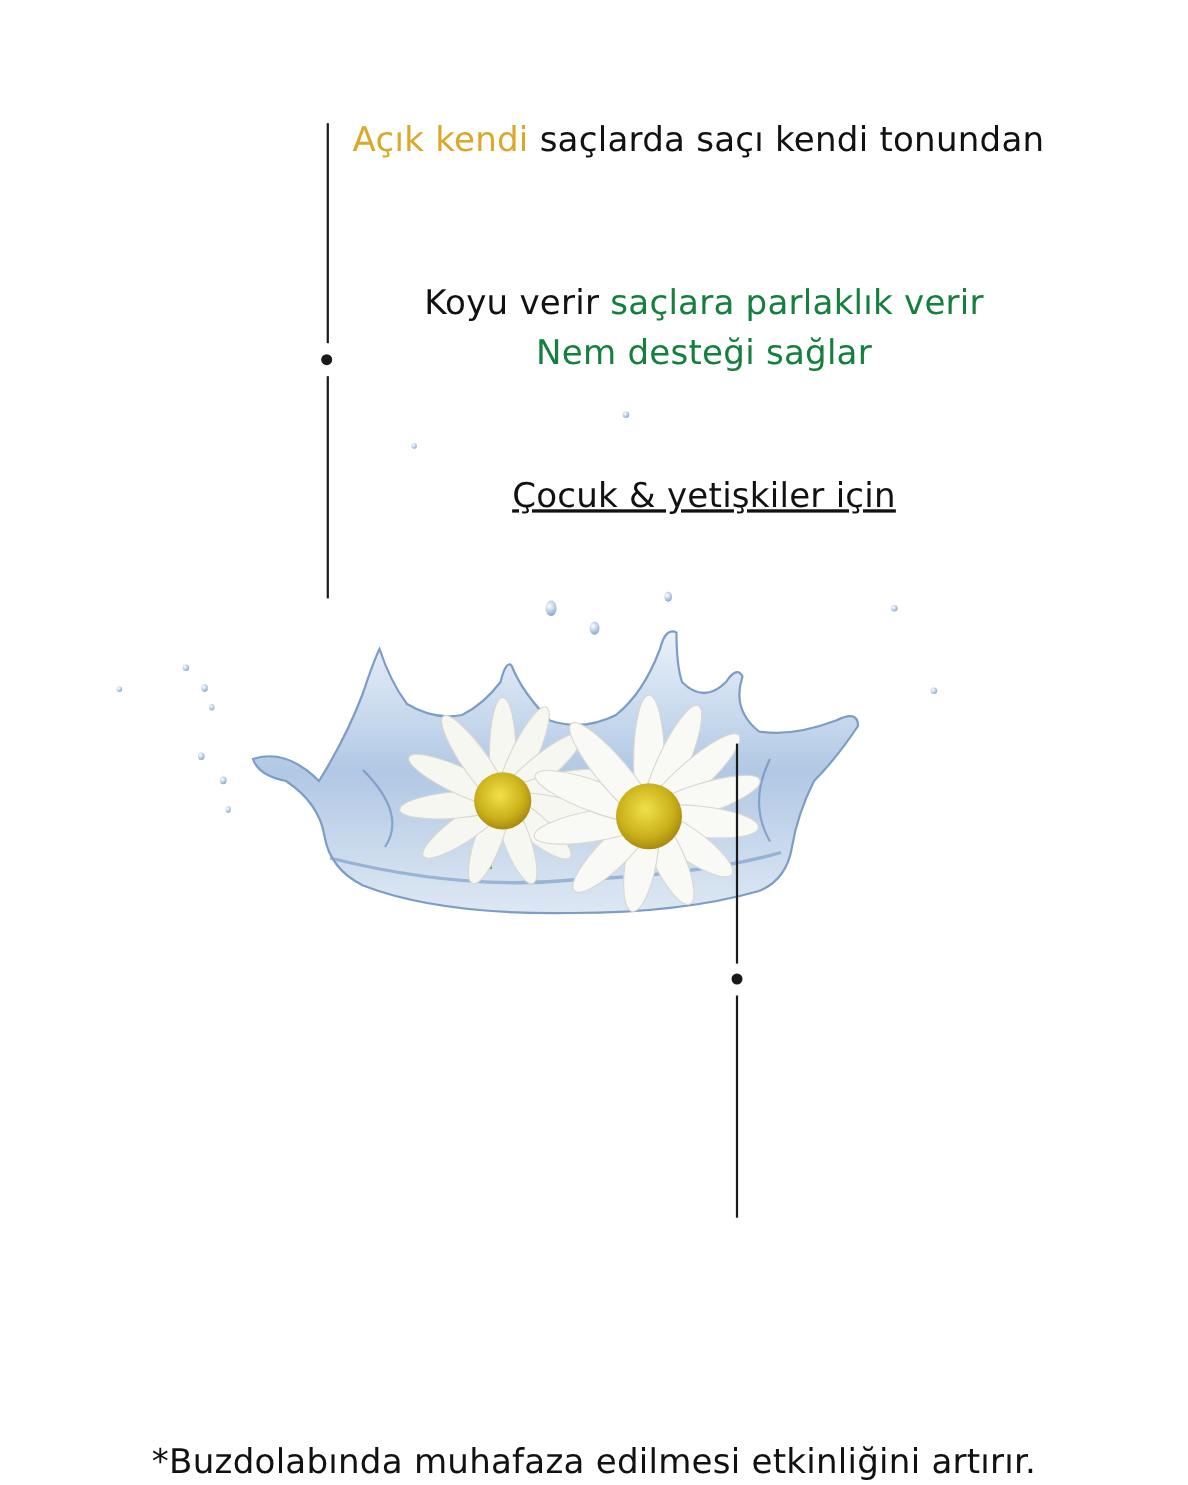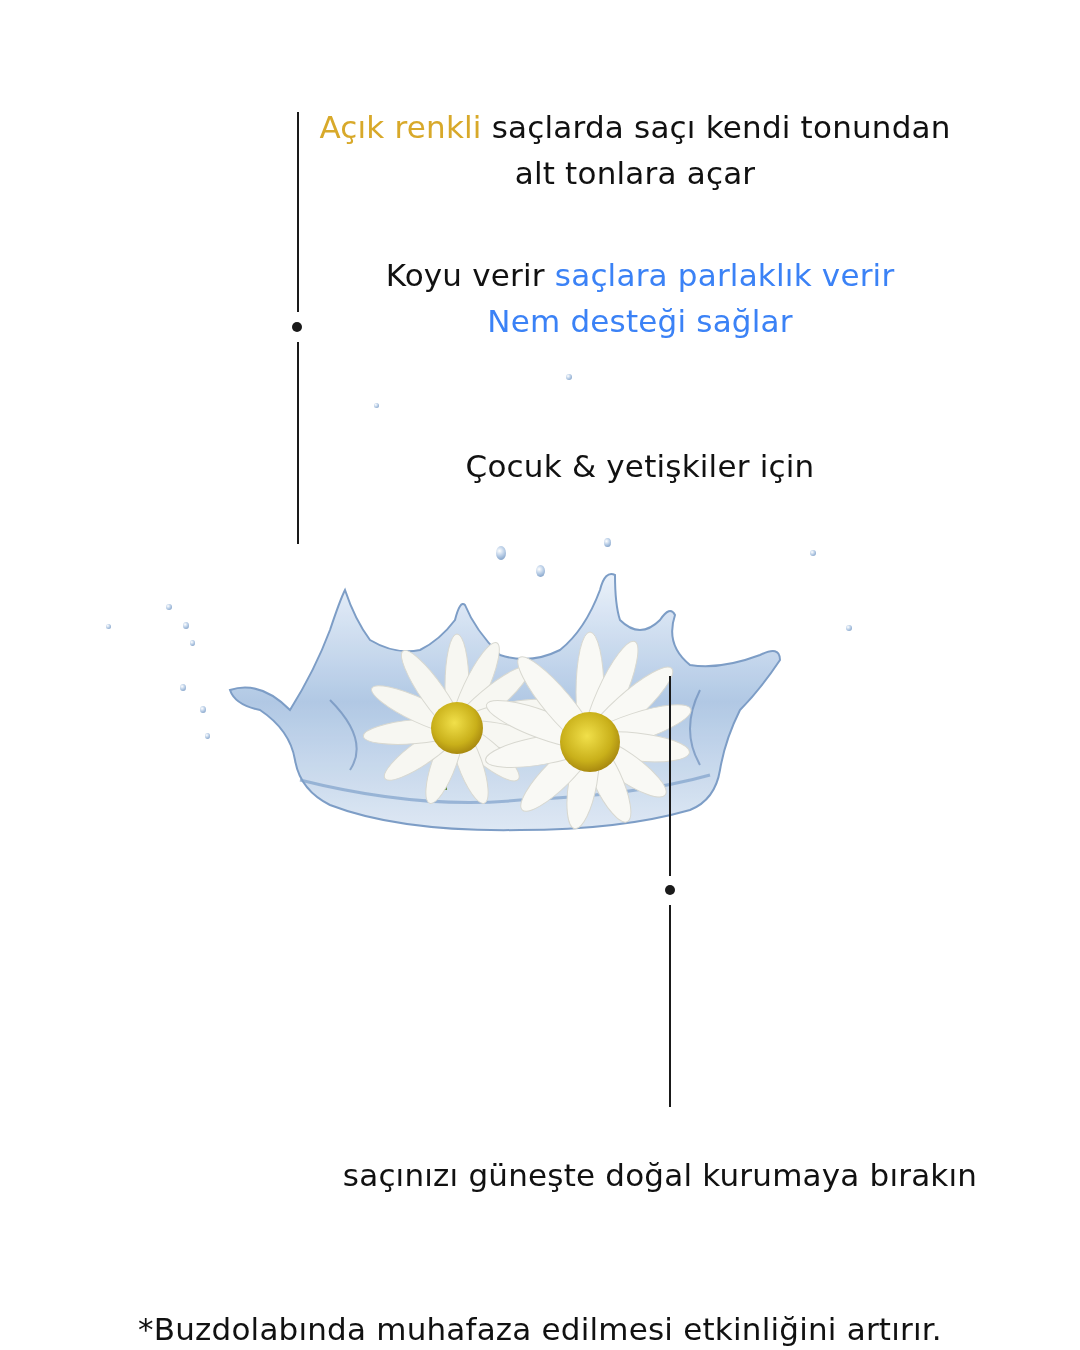--- a/index.html
+++ b/index.html
@@ -1,47 +1,46 @@
 <!DOCTYPE html>
 <html><head>
 <meta charset="utf-8">
 <style>
   html, body { margin: 0; padding: 0; background: #ffffff; }
   body { width: 1080px; height: 1350px; position: relative; overflow: hidden;
          font-family: "DejaVu Sans", "Liberation Sans", sans-serif; color: #111111; }
   .txt { position: absolute; text-align: center; font-size: 31px; line-height: 46px; letter-spacing: 0.2px; }
   .gold-dark { color: #d8a92a; }
-  .gold-light { color: #3b82f6; }
+  .gold-light { color: #15803d; }
   .vline { position: absolute; width: 2px; background: #1a1a1a; }
   .dot { position: absolute; width: 10px; height: 10px; border-radius: 50%; background: #1a1a1a; }
   .drop { position: absolute; border-radius: 50%; background: radial-gradient(circle at 35% 35%, #ffffff 0%, #b8cde6 45%, #6c8fbb 100%); }
   #splash { position: absolute; left: 220px; top: 560px; width: 580px; height: 290px; }
 </style>
 </head>
 <body>
 
 <div class="vline" style="left:297px; top:112px; height:200px;"></div>
 <div class="dot" style="left:292px; top:322px;"></div>
 <div class="vline" style="left:297px; top:342px; height:202px;"></div>
 
 <div class="txt" style="left:290px; top:104px; width:690px;">
   <div>
-    <span class="gold-dark">Açık renkli</span><span> saçlarda saçı kendi tonundan</span>
+    <span class="gold-dark">Açık kendi</span><span> saçlarda saçı kendi tonundan</span>
   </div>
-  <div>alt tonlara açar</div>
 </div>
 
 <div class="txt" style="left:330px; top:252px; width:620px;">
   <div>
     <span>Koyu verir </span><span class="gold-light">saçlara parlaklık verir</span>
   </div>
   <div class="gold-light">Nem desteği sağlar</div>
 </div>
 
-<div class="txt" style="left:380px; top:443px; width:520px;">
+<div class="txt" style="left:380px; top:428px; width:520px;text-decoration:underline;">
   <div>Çocuk &amp; yetişkiler için</div>
 </div>
 
 <div class="drop" style="left:566px; top:374px; width:6px; height:6px;"></div>
 <div class="drop" style="left:374px; top:403px; width:5px; height:5px;"></div>
 <div class="drop" style="left:496px; top:546px; width:10px; height:14px;"></div>
 <div class="drop" style="left:536px; top:565px; width:9px; height:12px;"></div>
 <div class="drop" style="left:604px; top:538px; width:7px; height:9px;"></div>
 <div class="drop" style="left:810px; top:550px; width:6px; height:6px;"></div>
 <div class="drop" style="left:166px; top:604px; width:6px; height:6px;"></div>
@@ -109,16 +108,15 @@
     </g>
     <circle r="30" fill="url(#center)"></circle>
   </g>
 </svg>
 
 <div class="vline" style="left:669px; top:676px; height:200px;"></div>
 <div class="dot" style="left:665px; top:885px;"></div>
 <div class="vline" style="left:669px; top:905px; height:202px;"></div>
 
 <div class="txt" style="left:300px; top:1152px; width:720px;">
-  <div>saçınızı güneşte doğal kurumaya bırakın</div>
 </div>
 
 <div class="txt" style="left:60px; top:1306px; width:960px;">*Buzdolabında muhafaza edilmesi etkinliğini artırır.</div>
 
 </body></html>

